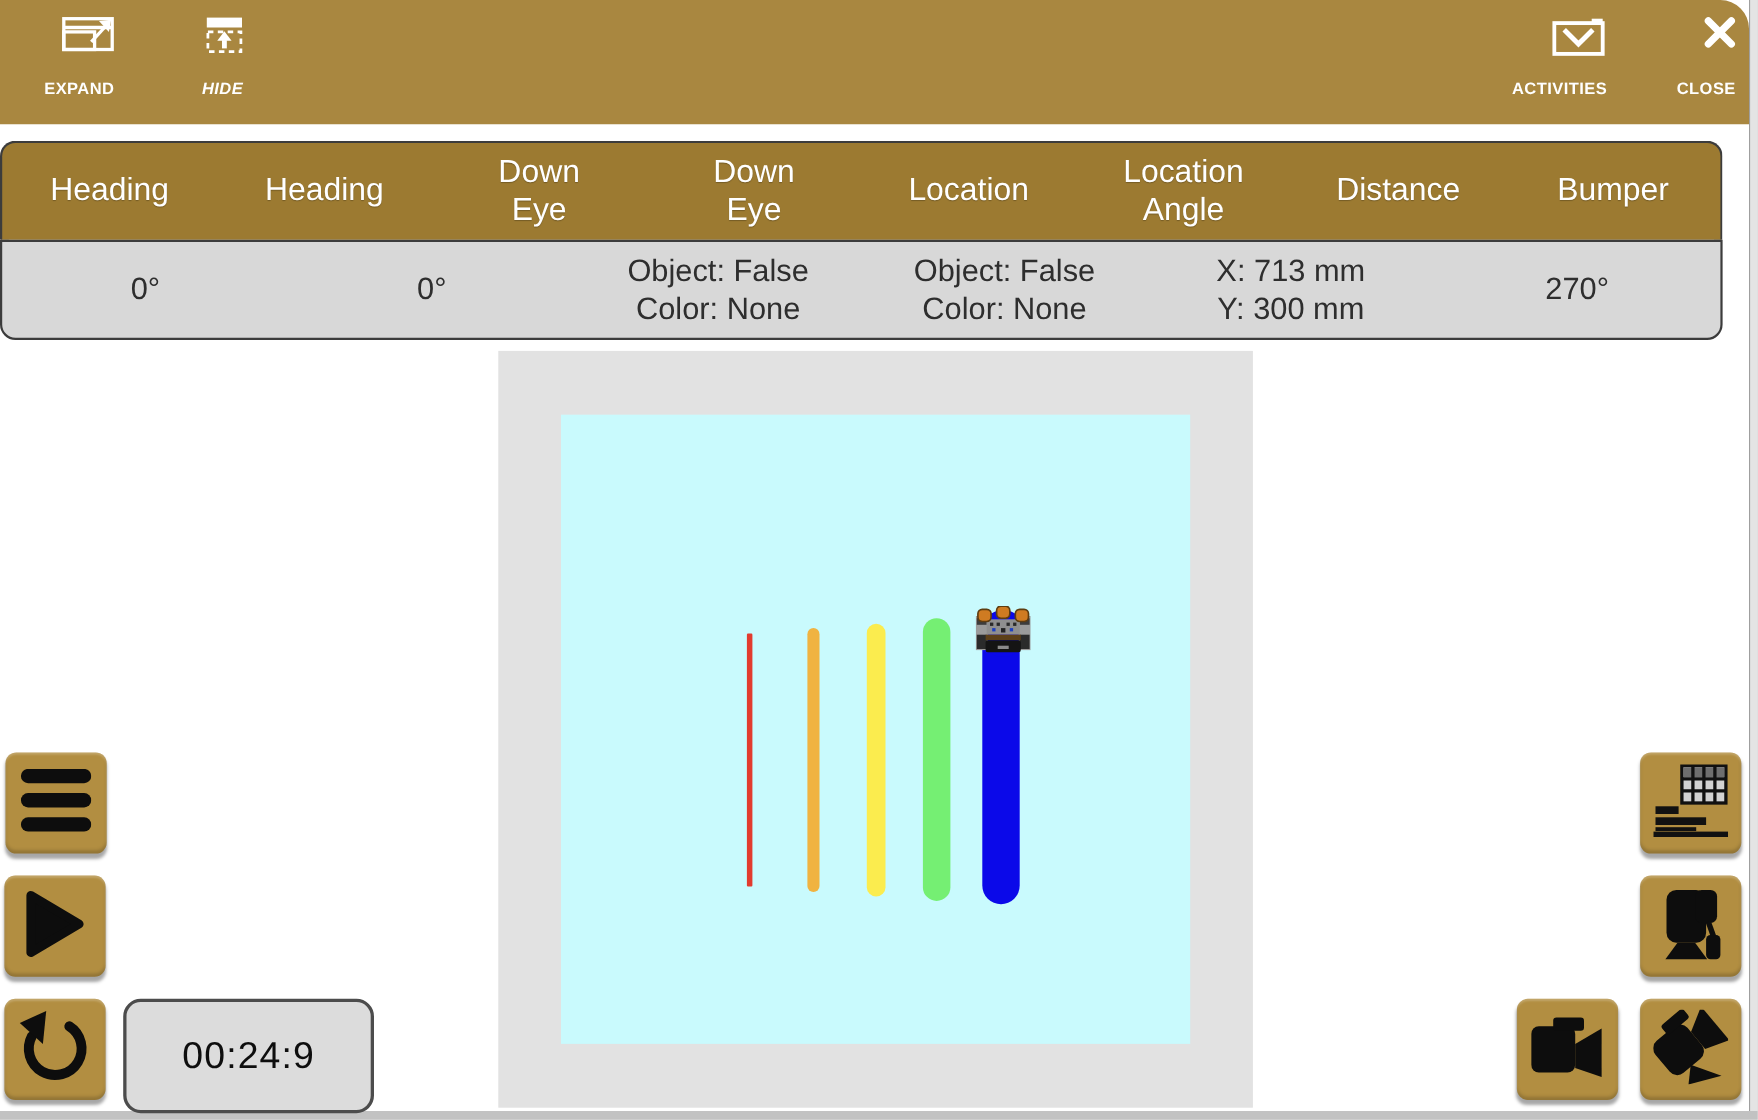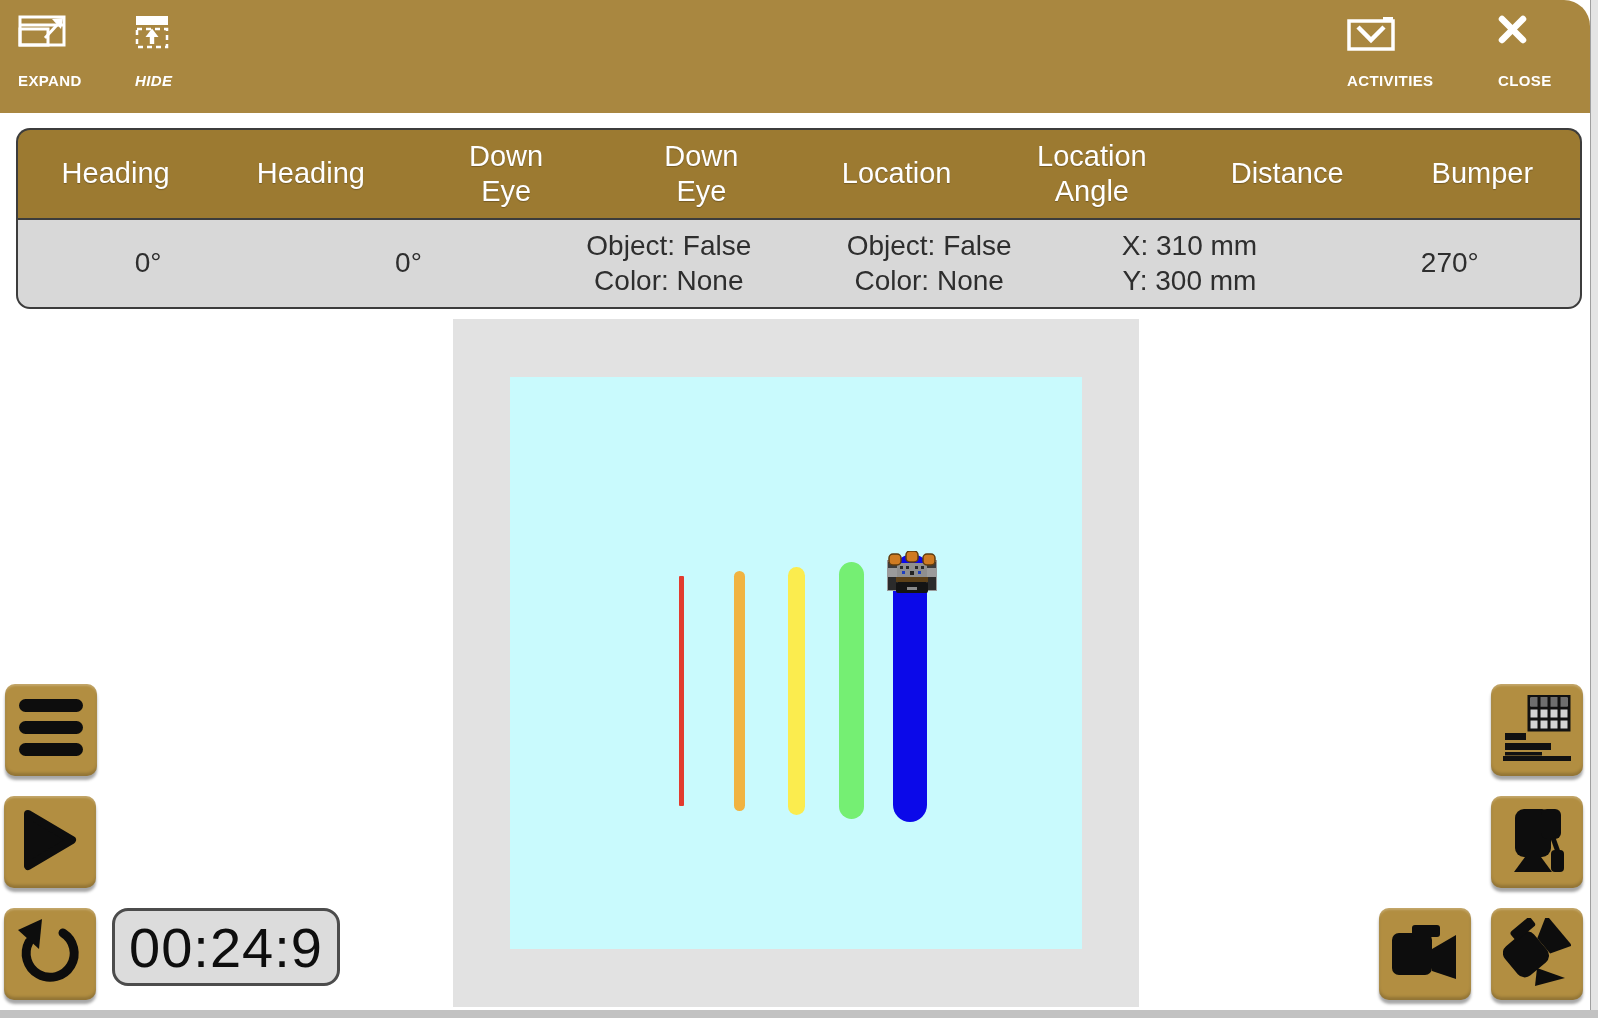--- a/index.html
+++ b/index.html
@@ -7,48 +7,48 @@
   body {
     width:1598px; height:1018px; position:relative; overflow:hidden;
     background:#c2c2c2;
     font-family:"Liberation Sans","DejaVu Sans",sans-serif;
   }
   .app { position:absolute; left:0; top:0; width:1590px; height:1010px; background:#ffffff; }
   .right-strip { position:absolute; left:1590px; top:0; width:8px; height:1010px; background:#e4e4e4; border-left:1px solid #9f9f9f; }
 
   
   .topbar { position:absolute; left:0; top:0; width:1590px; height:113px; background:#a98740; border-radius:0 26px 0 0; }
-  .tb-btn { position:absolute; top:15px; height:74px; display:flex; flex-direction:column; align-items:flex-start; justify-content:space-between; color:#fff; cursor:pointer; }
+  .tb-btn { position:absolute; top:15px; height:74px; display:flex; flex-direction:column; align-items:flex-end; justify-content:space-between; color:#fff; cursor:pointer; }
   .tb-label { font-size:15px; font-weight:bold; letter-spacing:.4px; color:#fff; }
 
   
-  .sensor-table { position:absolute; left:16px; top:128px; width:1566px; }
+  .sensor-table { position:absolute; left:0; top:128px; width:1566px; }
   .thead { display:flex; height:90px; background:#9c7a31; border:2px solid #3c3c3c; border-bottom:none; border-radius:14px 14px 0 0; }
   .tvals { display:flex; height:91px; background:#d8d8d8; border:2px solid #3c3c3c; border-radius:0 0 14px 14px; }
   .cell { flex:1; display:flex; align-items:center; justify-content:center; text-align:center; white-space:pre-line; line-height:1.22; }
   .thead .cell { color:#ffffff; font-size:29px; text-shadow:0 1px 1px rgba(0,0,0,.25); }
   .tvals .cell { color:#2e2e2e; font-size:28px; }
 
   
   .sim { position:absolute; left:453px; top:319px; width:686px; height:688px; background:#e2e2e2; }
   .field { position:absolute; left:57px; top:58px; width:572px; height:572px; background:#c9fafd; }
   .field-line { position:absolute; }
   .robot { position:absolute; }
 
   
   .ctl-btn {
     position:absolute; width:92px; height:92px; background:#b28e41; border-radius:10px;
     display:flex; align-items:center; justify-content:center; cursor:pointer;
     box-shadow:0 4px 3px rgba(0,0,0,.35), inset 0 2px 2px rgba(255,255,255,.22), inset 0 -3px 3px rgba(0,0,0,.18);
   }
   .timer {
-    position:absolute; left:112px; top:908px; width:228px; height:78px;
+    position:absolute; left:112px; top:908px; width:228px; height:104px;
     background:#dcdcdc; border:3px solid #4c4c4c; border-radius:16px;
     display:flex; align-items:center; justify-content:center;
-    font-size:56px; color:#0e0e0e; letter-spacing:1px;
+    font-size:34px; color:#0e0e0e; letter-spacing:1px;
   }
 </style>
 </head>
 <body>
 
 <div class="app">
 
   <div class="topbar">
 
     <div class="tb-btn" style="left:18px; width:86px;">
@@ -112,21 +112,21 @@
       <div class="cell">Distance</div>
       <div class="cell">Bumper</div>
     </div>
     <div class="tvals">
       <div class="cell">0°</div>
       <div class="cell">0°</div>
       <div class="cell">Object: False
 Color: None</div>
       <div class="cell">Object: False
 Color: None</div>
-      <div class="cell">X: 310 mm
+      <div class="cell">X: 713 mm
 Y: 300 mm</div>
       <div class="cell">270°</div>
     </div>
   </div>
 
   <div class="sim">
     <div class="field">
         <div class="field-line" style="left: 383px; top: 179px; width: 34px; height: 266px; background: rgb(11, 9, 233); border-radius: 17px;"></div>
         <div class="field-line" style="left: 329px; top: 185px; width: 25px; height: 257px; background: rgb(117, 239, 115); border-radius: 13px;"></div>
         <div class="field-line" style="left: 278px; top: 190px; width: 17px; height: 248px; background: rgb(251, 236, 78); border-radius: 9px;"></div>

